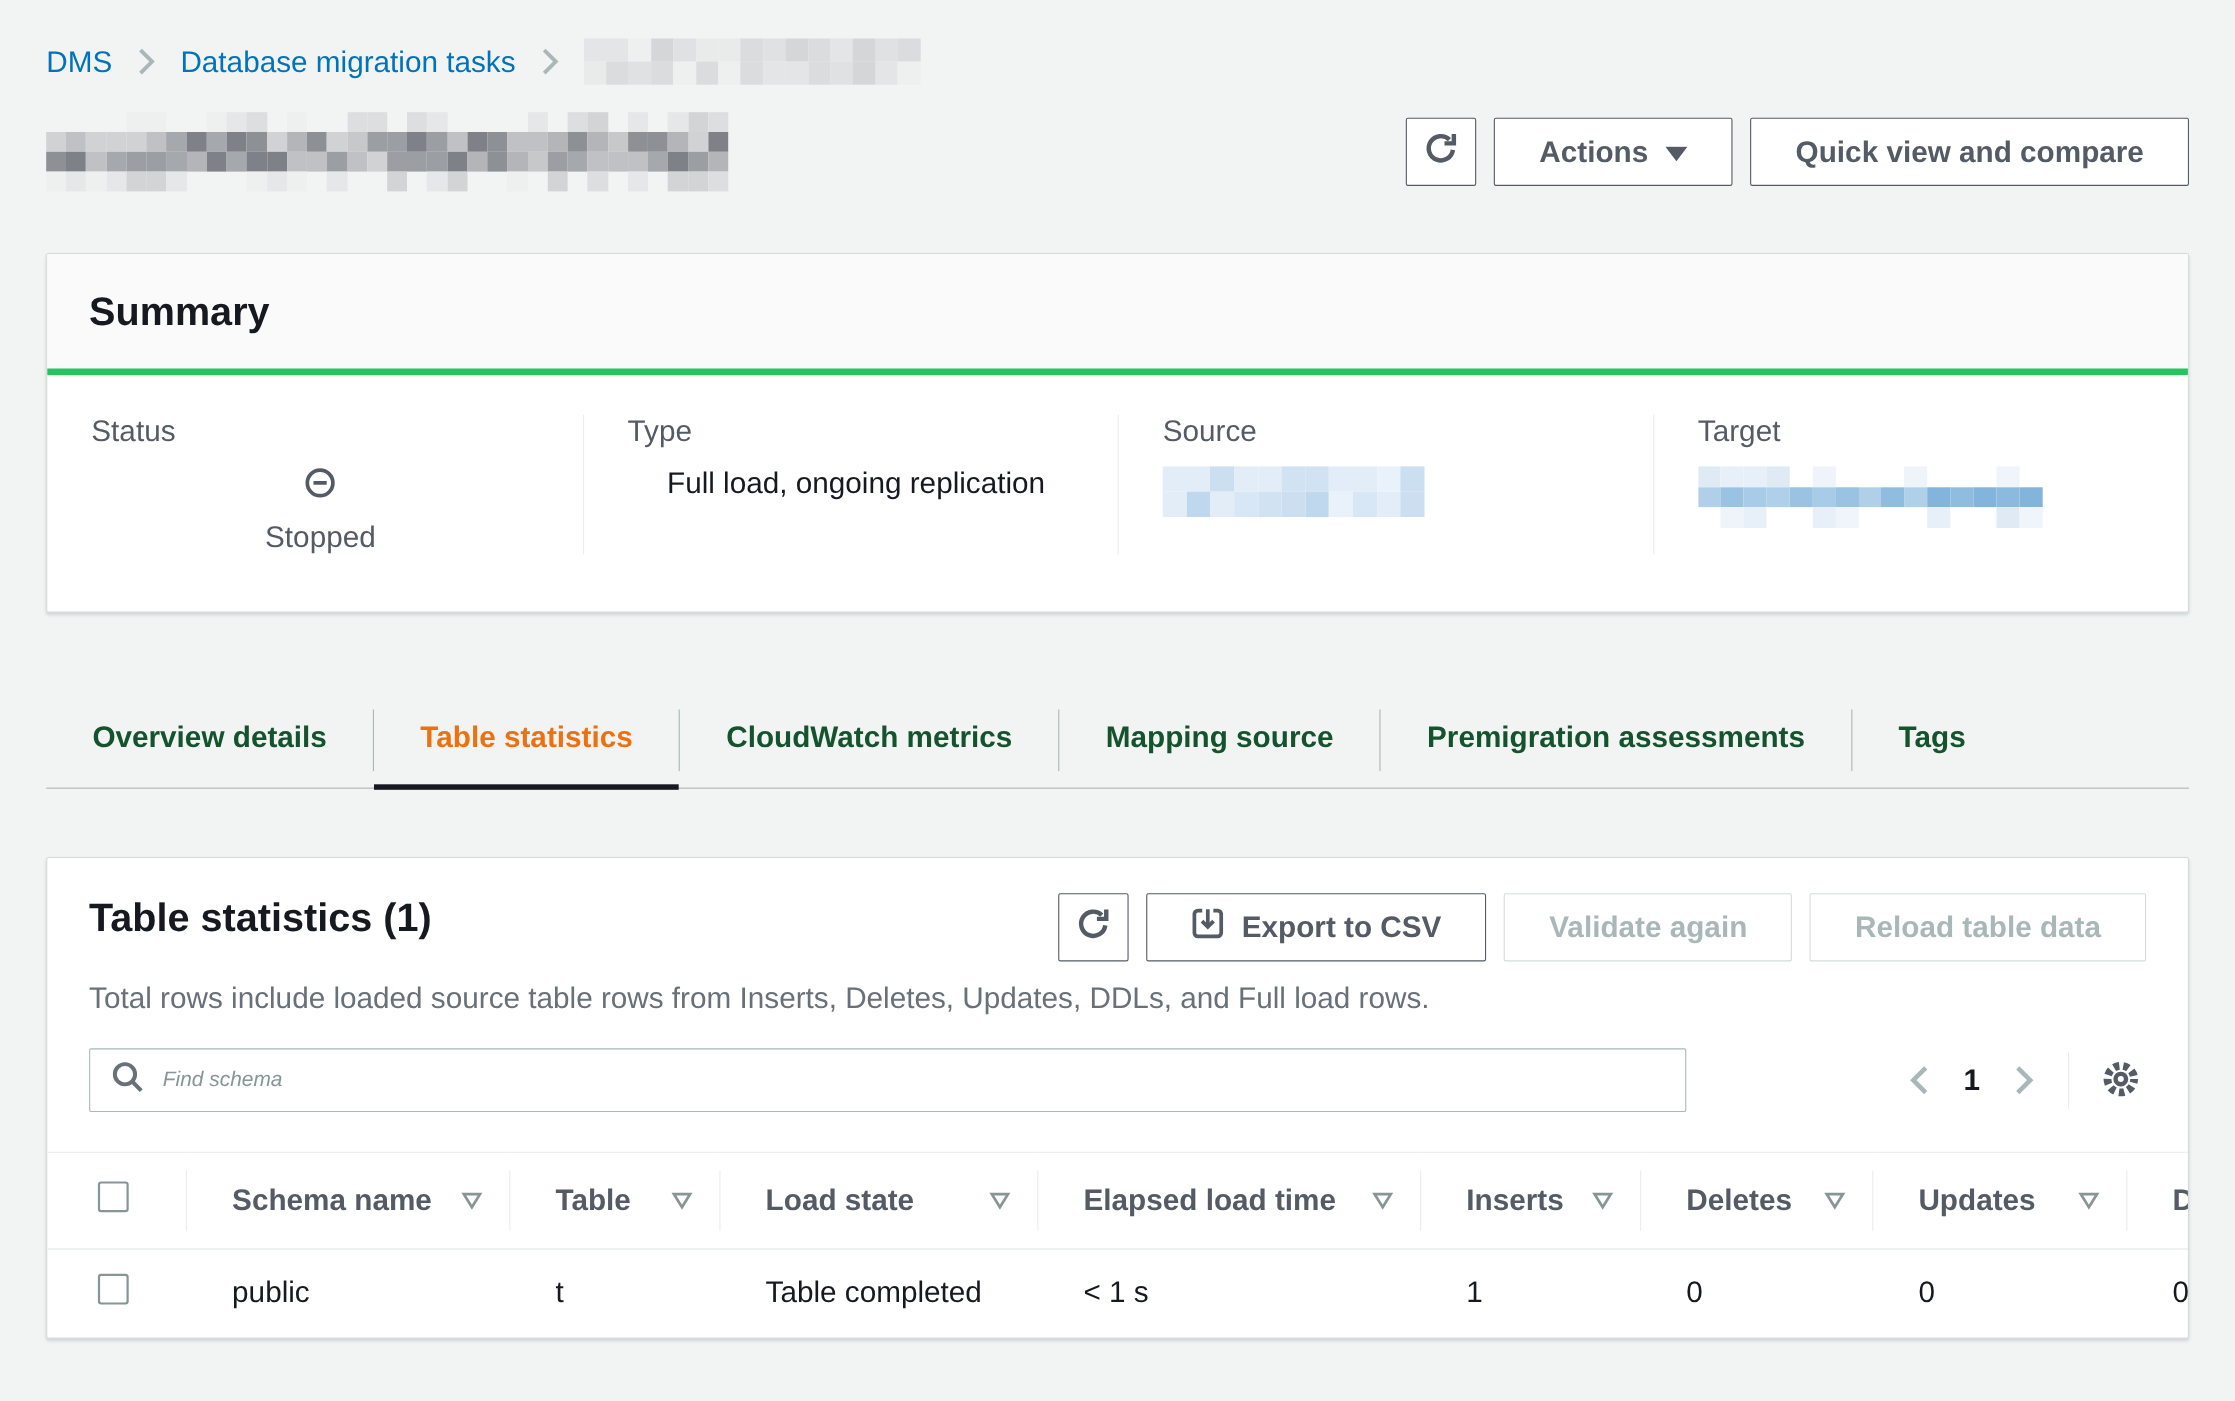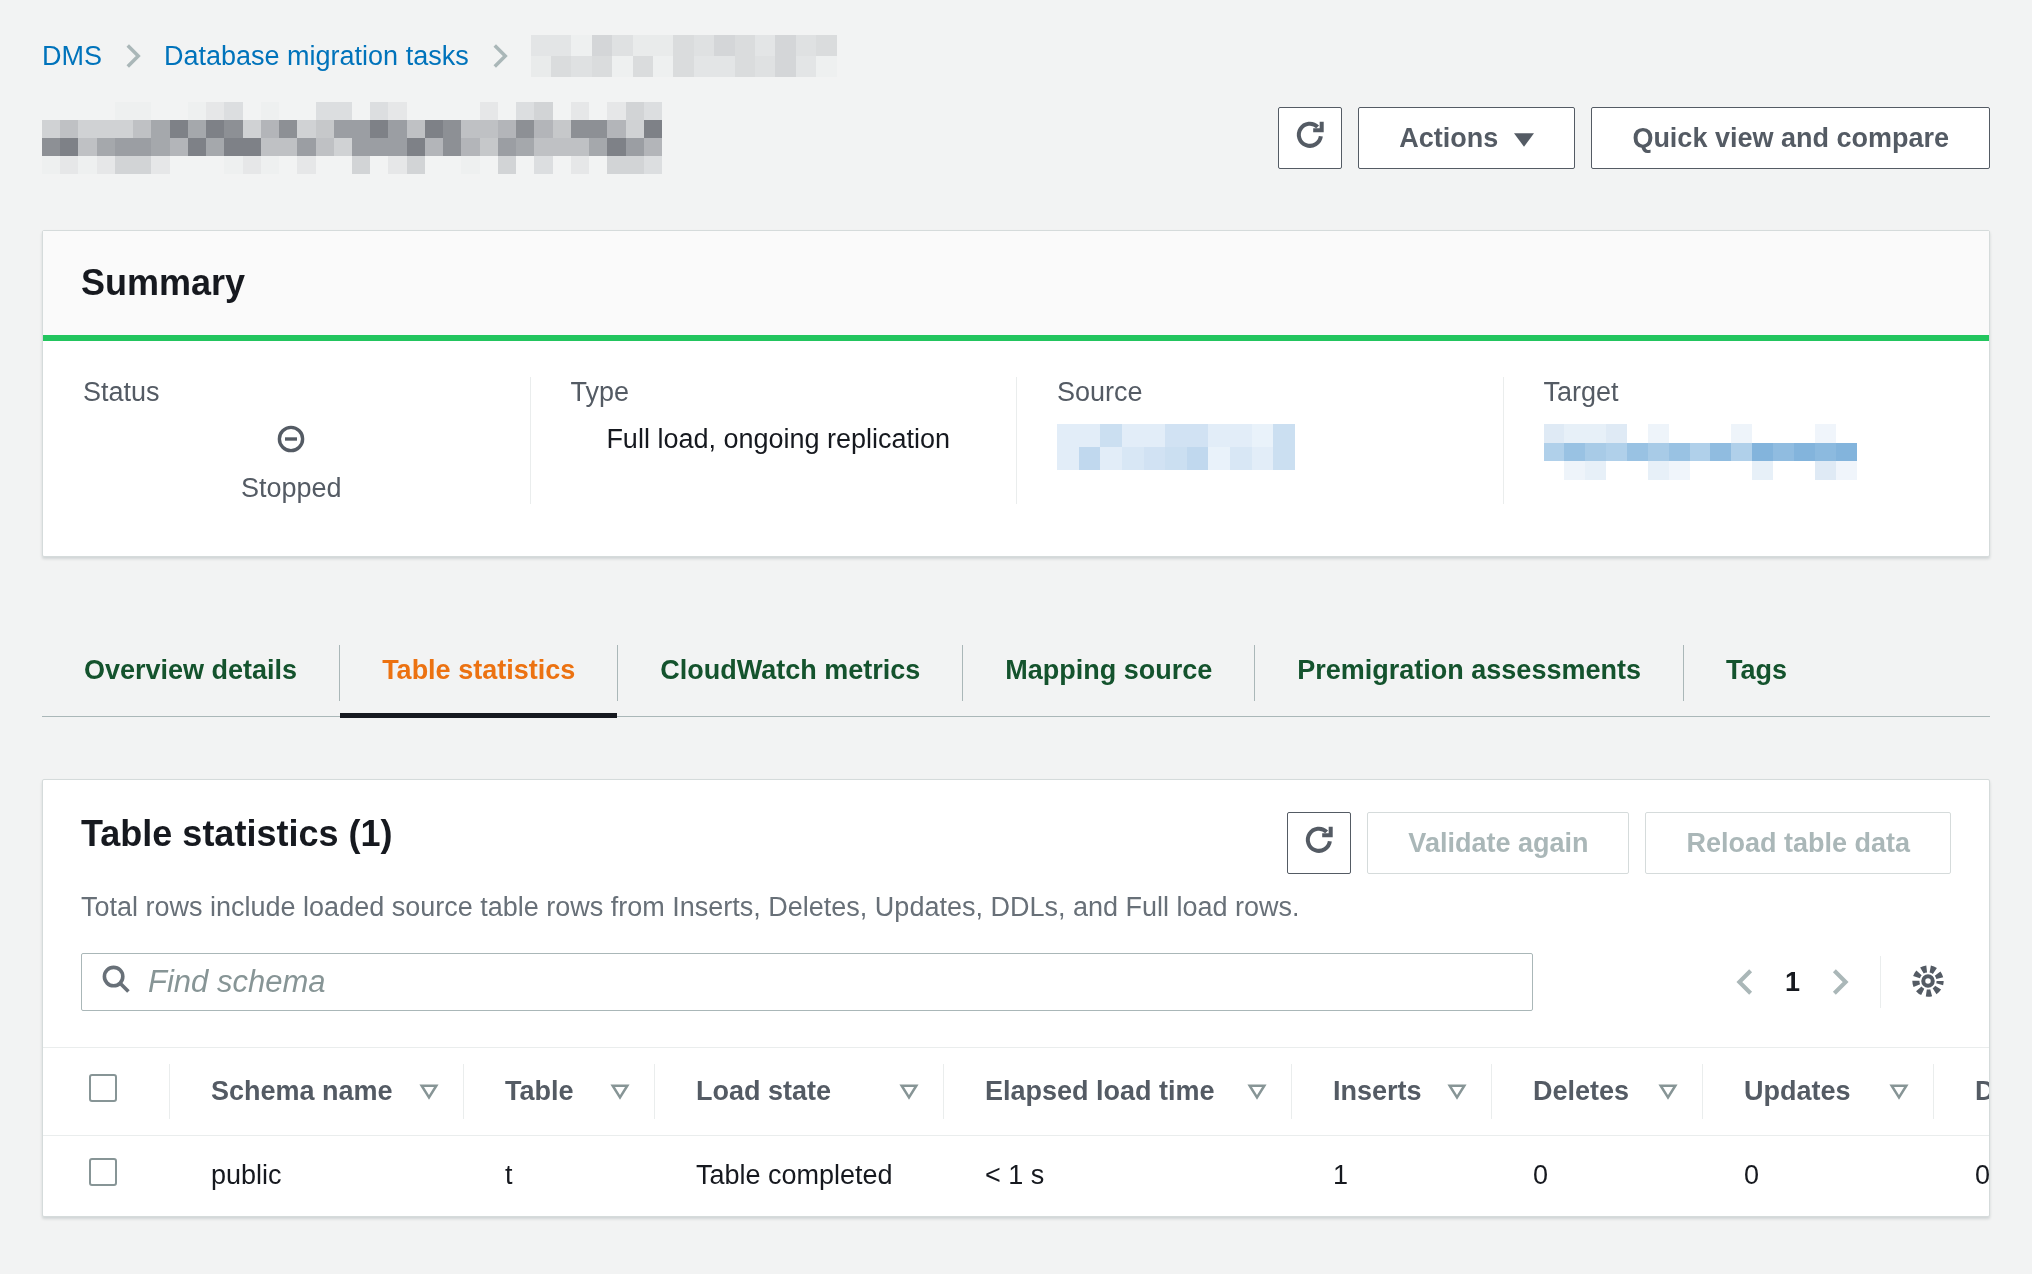--- a/index.html
+++ b/index.html
@@ -75,21 +75,21 @@
   .ts-buttons { display:flex; align-items:center; gap:16px; }
   .ts-desc { margin-top:18px; color:#687078; }
 
   .filter-row { display:flex; align-items:center; margin:30px 0 36px; }
   .search-box {
     width:1452px; height:58px; background:#fff;
     border:1px solid #aab7b8; border-radius:2px;
     display:flex; align-items:center; gap:14px; padding:0 18px;
   }
   .search-box input {
-    flex:1; border:none; outline:none; font-family:inherit; font-size:31px; color:#16191f; background:transparent;
+    flex:1; border:none; outline:none; font-family:inherit; font-size:19px; color:#16191f; background:transparent;
   }
   .search-box input::placeholder { color:#879596; font-style:italic; }
 
   .pager { margin-left:auto; display:flex; align-items:center; gap:28px; padding-right:4px; }
   .pager-btn { background:none; border:none; padding:0; cursor:pointer; display:flex; align-items:center; color:#aab7b8; }
   .pager-page { font-weight:700; color:#16191f; }
   .pager-divider { width:1px; height:52px; background:#eaeded; }
   .gear-btn { background:none; border:none; padding:0; cursor:pointer; display:flex; align-items:center; }
 
   
@@ -446,20 +446,30 @@
       <div class="ts-title-row">
         <h2 class="section-title">Table statistics (1)</h2>
         <div class="ts-buttons">
           <button class="btn btn-icon-only">
             <span>
               <svg width="34" height="34" viewBox="0 0 16 16" fill="none" stroke="#545b64" stroke-width="1.9">
                 <path d="M13.1 8.6 A5.2 5.2 0 1 1 11.6 4.2"></path>
                 <path d="M13.5 1.8 L13.5 5.8 L9.5 5.8"></path>
               </svg>
             </span>
+          </button>
+          <button class="btn">
+            <span>
+              <svg width="30" height="30" viewBox="0 0 16 16" fill="none" stroke="#545b64" stroke-width="1.8">
+                <path d="M5.3 1.5 H3.2 a1.7 1.7 0 0 0 -1.7 1.7 v9.1 a1.7 1.7 0 0 0 1.7 1.7 h9.6 a1.7 1.7 0 0 0 1.7 -1.7 V3.2 a1.7 1.7 0 0 0 -1.7 -1.7 H10.7"></path>
+                <path d="M8 0.8 v8.2"></path>
+                <path d="M5.2 6.6 L8 9.4 L10.8 6.6"></path>
+              </svg>
+            </span>
+            <span>Export to CSV</span>
           </button>
           <button class="btn disabled" disabled="">
             <span>Validate again</span>
           </button>
           <button class="btn disabled" disabled="">
             <span>Reload table data</span>
           </button>
         </div>
       </div>
       <div class="ts-desc">Total rows include loaded source table rows from Inserts, Deletes, Updates, DDLs, and Full load rows.</div>

